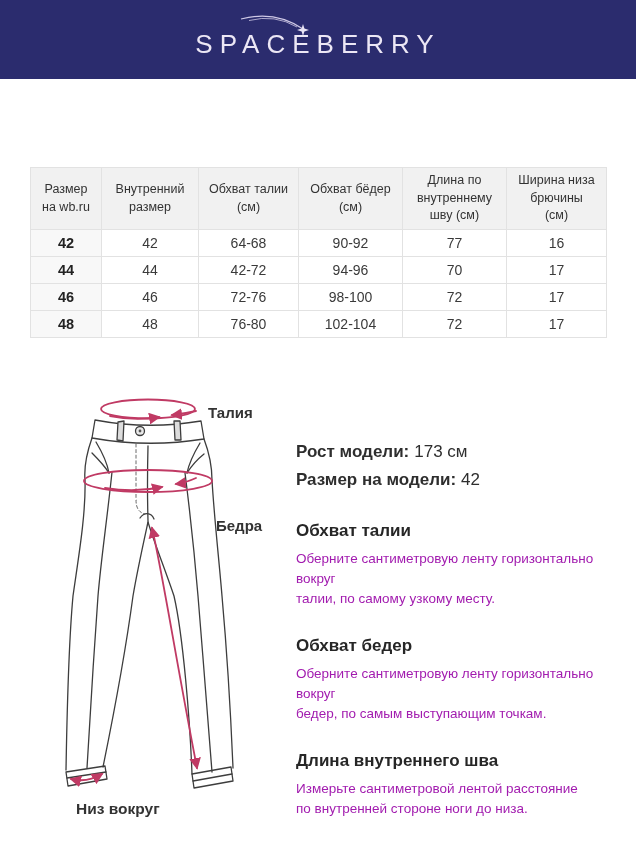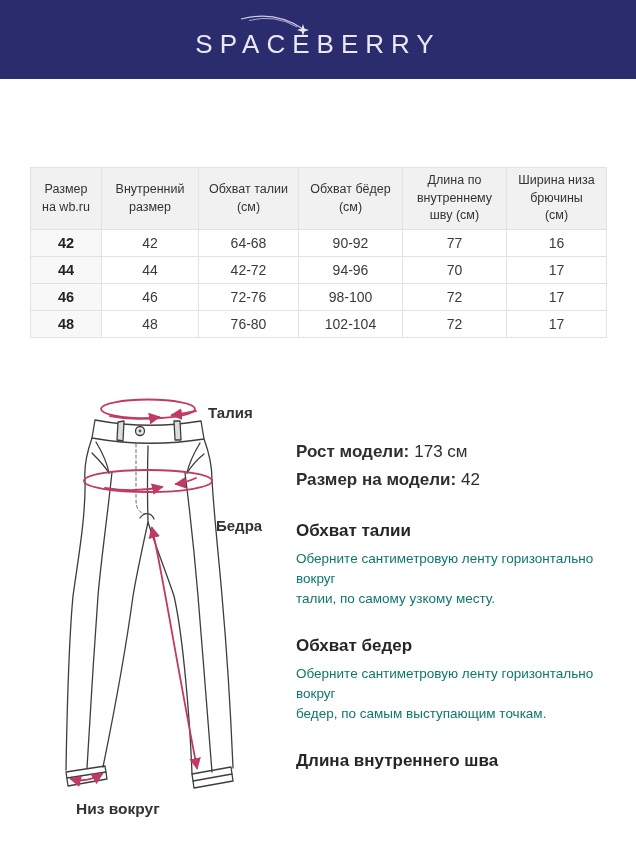--- a/index.html
+++ b/index.html
@@ -48,21 +48,21 @@
 
   
   .info{position:absolute;left:296px;top:438px;width:322px;}
   .model-line{font-size:17px;line-height:28px;color:#2e2e2e;}
   .model-line .lbl{font-weight:700;}
   .model-line .val{font-weight:400;margin-left:5px;}
   .section{margin-top:26px;}
   .section:first-of-type{margin-top:25px;}
   .section-title{font-size:17px;font-weight:700;color:#262626;line-height:22px;}
   .section-text{
-    font-size:13.5px;color:#0f766e;line-height:20px;margin-top:7px;
+    font-size:13.5px;color:#a21caf;line-height:20px;margin-top:7px;
     white-space:pre-line;
   }
 </style>
 </head>
 <body>
 
 <div class="header">
   <div class="logo-wrap">
     <svg class="logo-star" width="80" height="28" viewBox="0 0 80 28">
       <path d="M 4,6 Q 38,-3 66,16" fill="none" stroke="#cfc9e6" stroke-width="1.2"></path>
@@ -211,14 +211,16 @@
   </div>
 
   <div class="section">
     <div class="section-title">Обхват бедер</div>
     <div class="section-text">Оберните сантиметровую ленту горизонтально вокруг
 бедер, по самым выступающим точкам.</div>
   </div>
 
   <div class="section">
     <div class="section-title">Длина внутреннего шва</div>
+    <div class="section-text">Измерьте сантиметровой лентой расстояние
+по внутренней стороне ноги до низа.</div>
   </div>
 </div>
 
 </body></html>

